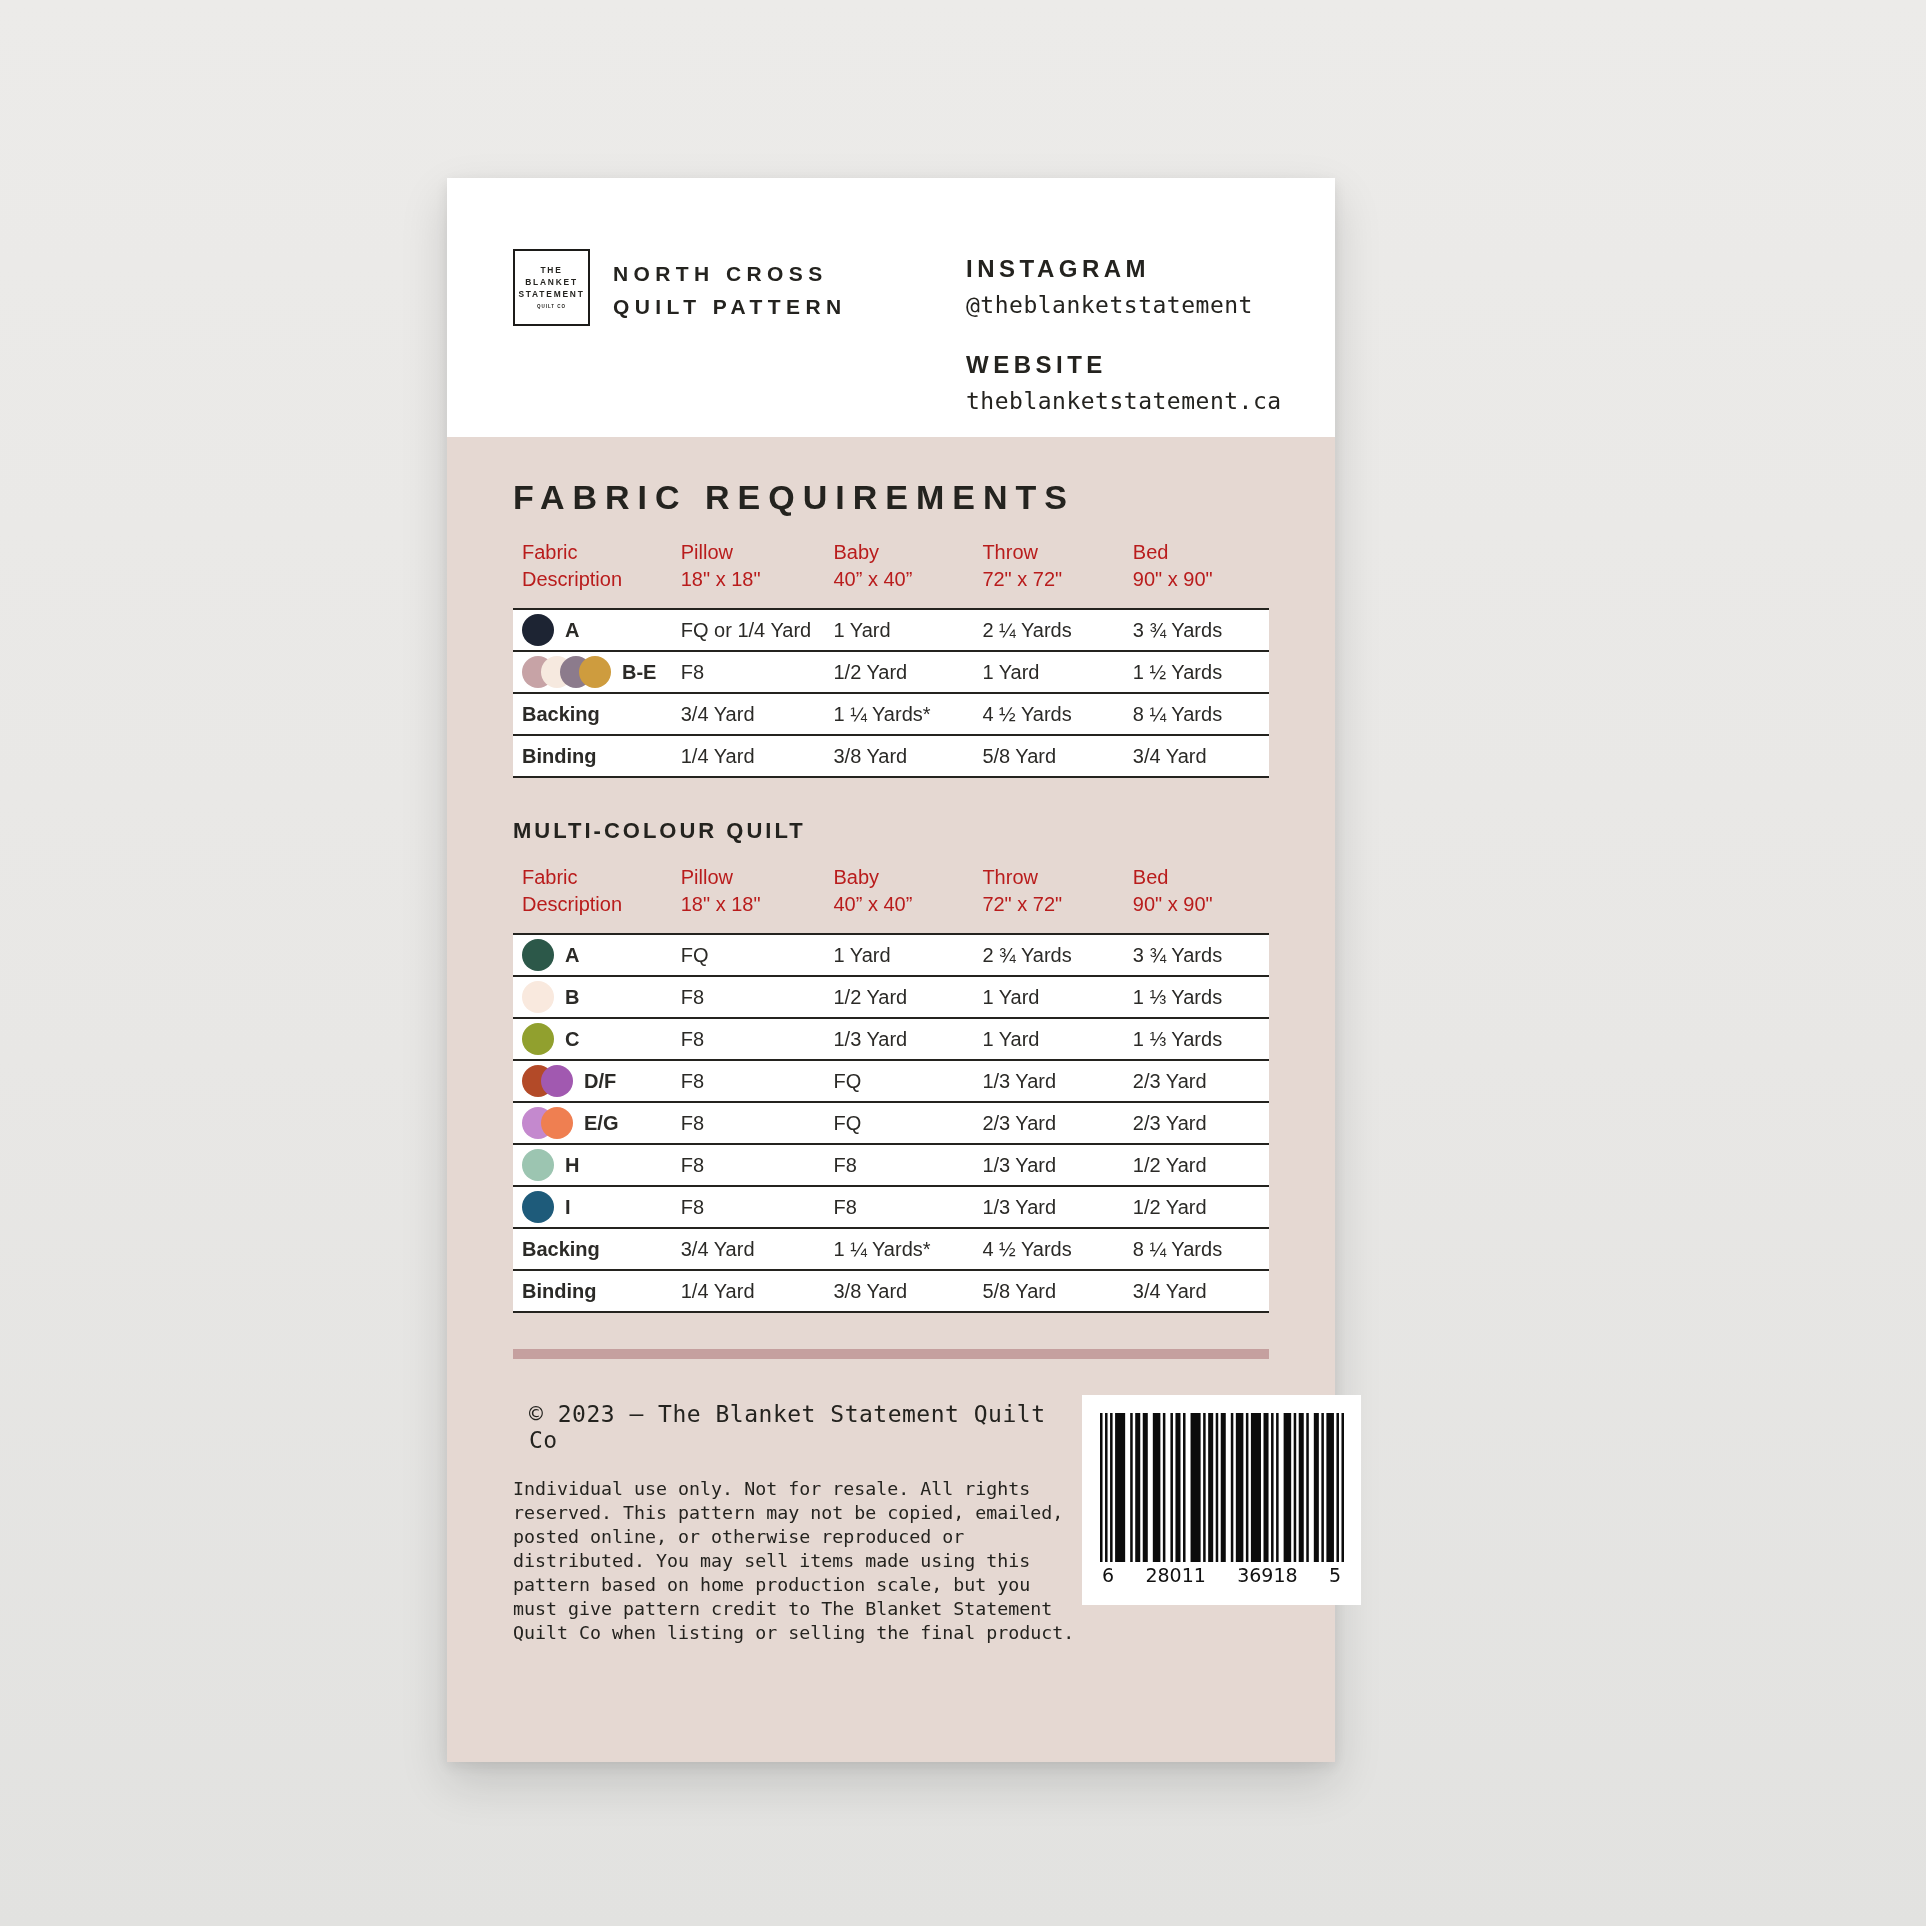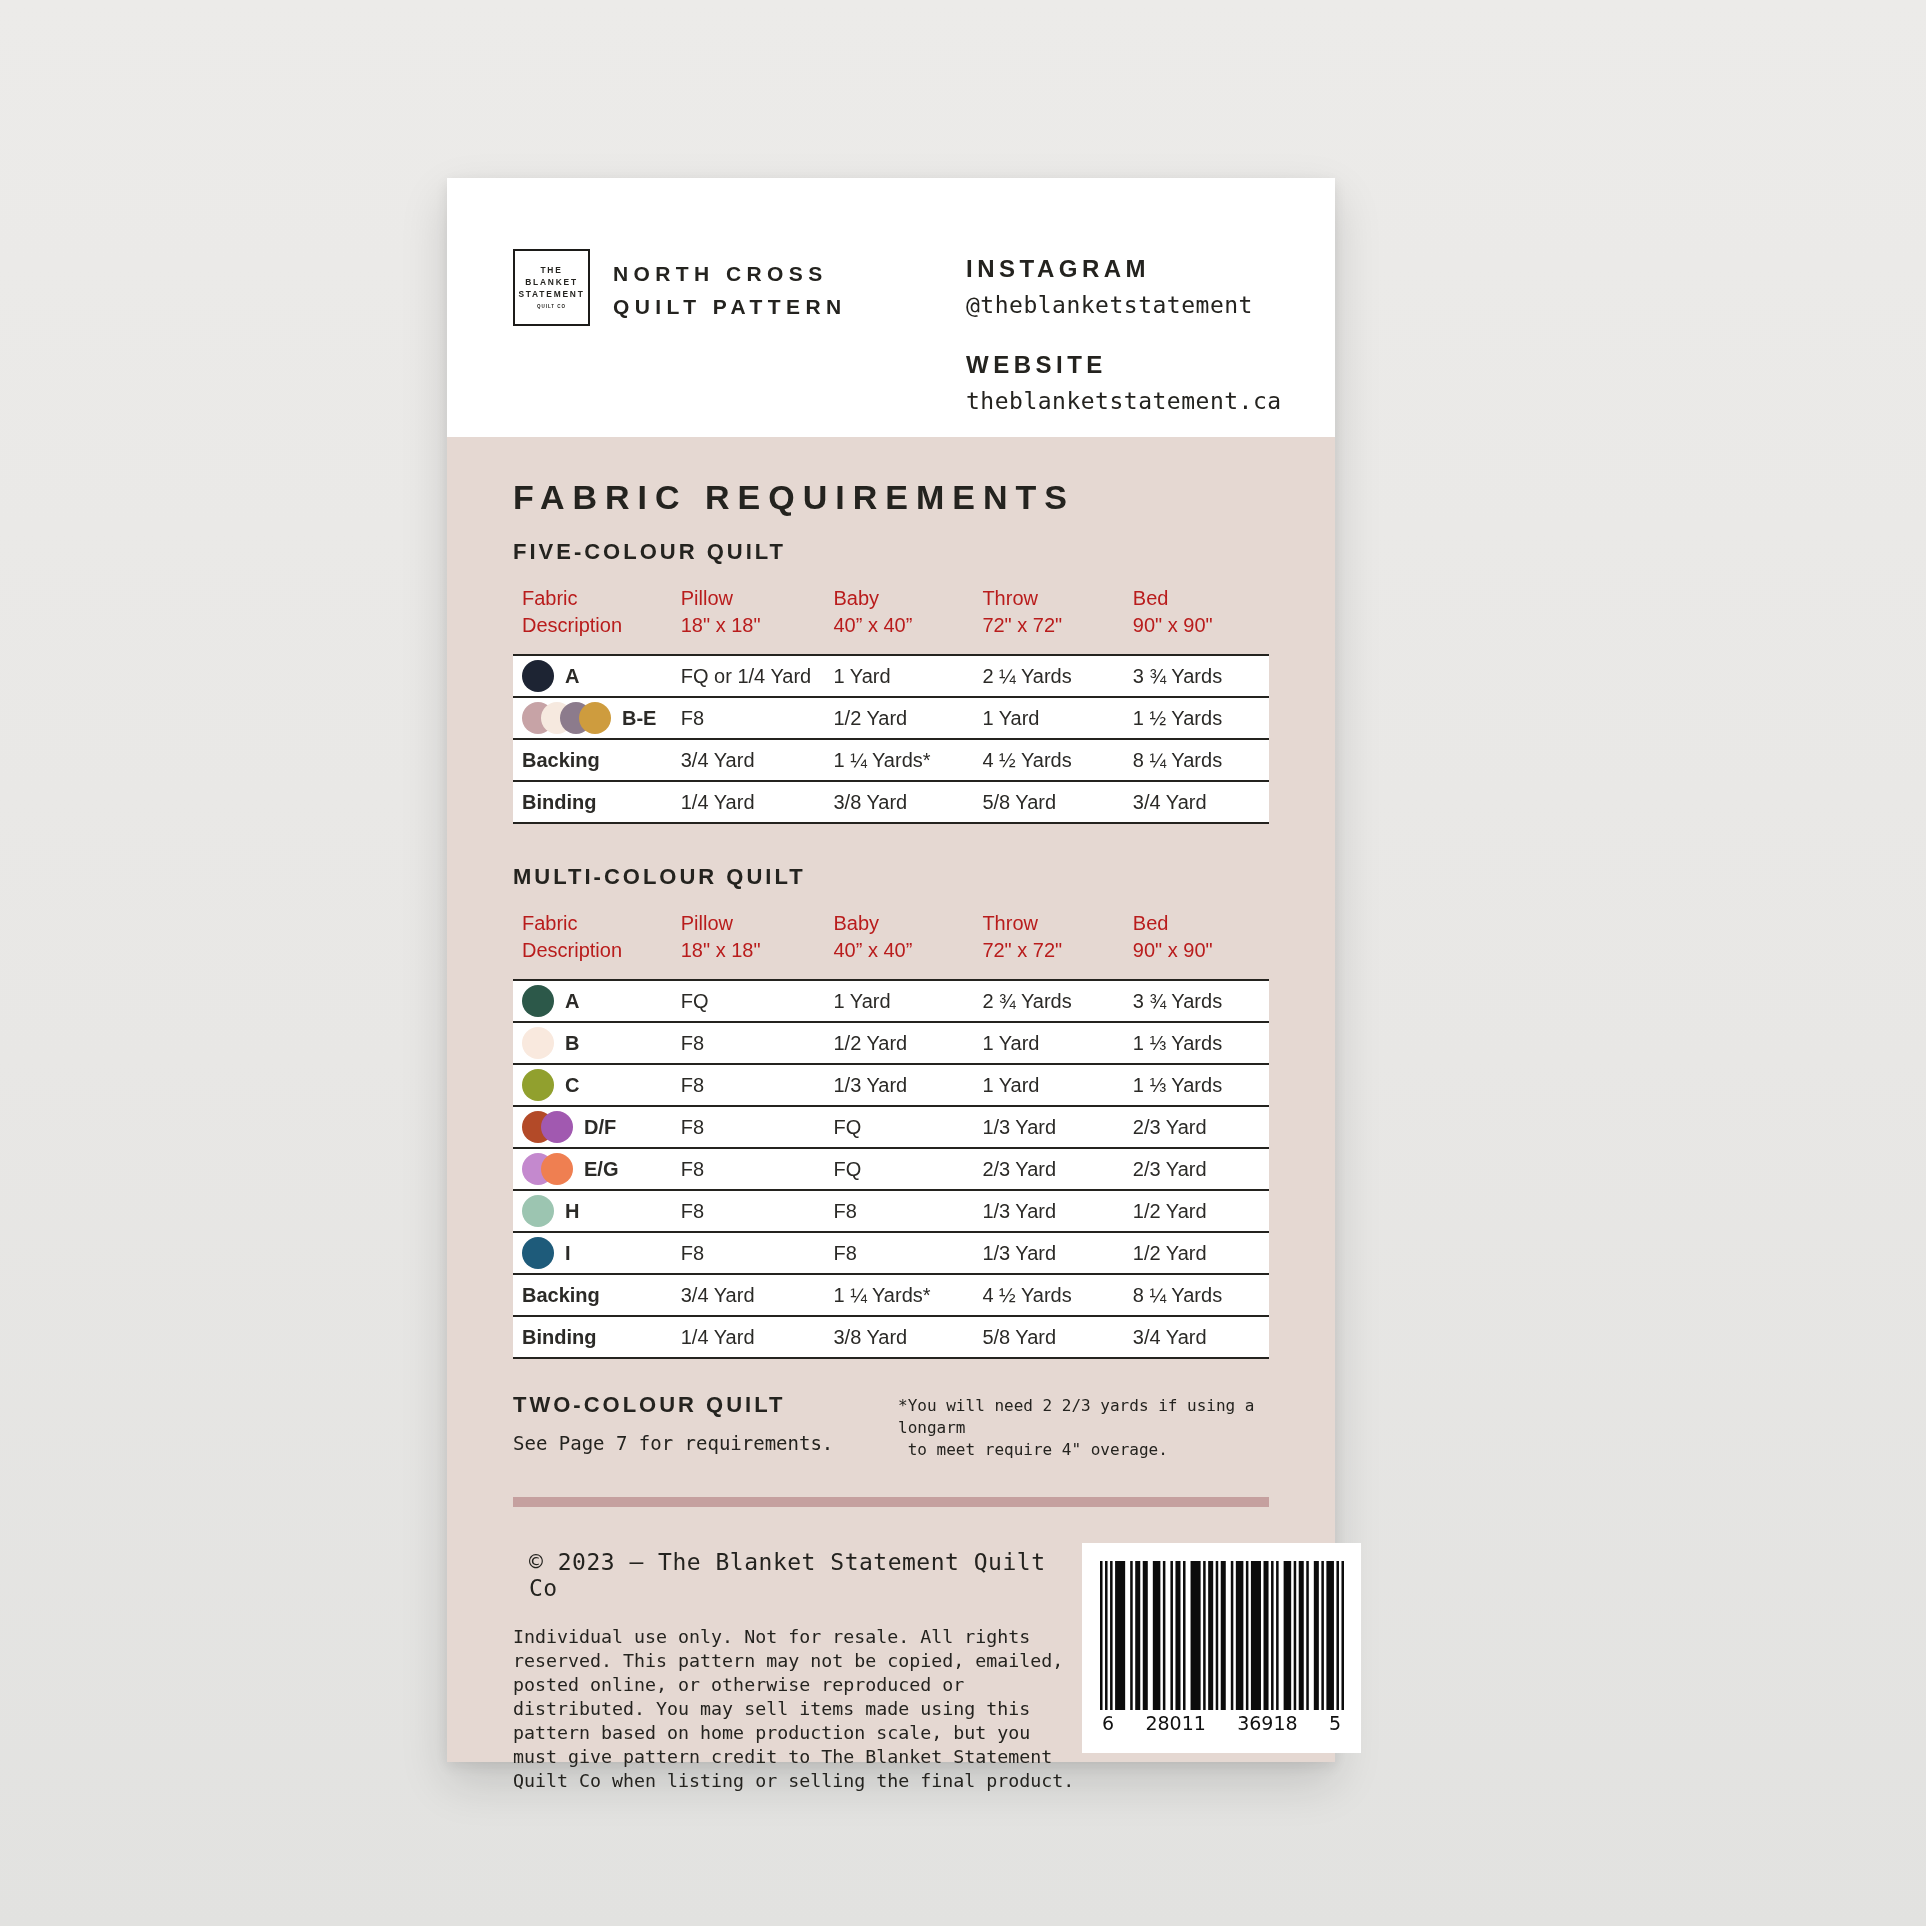--- a/index.html
+++ b/index.html
@@ -111,21 +111,20 @@
       <div class="contact-group">
         <div class="contact-label">WEBSITE</div>
         <div class="contact-value mono">theblanketstatement.ca</div>
       </div>
     </div>
   </div>
 
   <div class="card-body">
     <h1 class="main-title">FABRIC REQUIREMENTS</h1>
 
-    <h2 class="section-heading">FIVE-COLOUR QUILT</h2>
     <div class="ftable">
       <div class="thead-row">
           <div class="cell">
             <div>Fabric</div>
             <div>Description</div>
           </div>
           <div class="cell">
             <div>Pillow</div>
             <div>18" x 18"</div>
           </div>
@@ -316,28 +315,20 @@
               <span>Binding</span>
             </div>
             <div class="cell">1/4 Yard</div>
             <div class="cell">3/8 Yard</div>
             <div class="cell">5/8 Yard</div>
             <div class="cell">3/4 Yard</div>
           </div>
         </div>
     </div>
 
-    <div class="lower-row">
-      <div class="two-col-left">
-        <h2 class="two-colour-heading">TWO-COLOUR QUILT</h2>
-        <div class="two-colour-note mono">See Page 7 for requirements.</div>
-      </div>
-      <div class="footnote mono prewrap">*You will need 2 2/3 yards if using a longarm
- to meet require 4" overage.</div>
-    </div>
 
     <div class="divider"></div>
 
     <div class="footer-row">
       <div>
         <p class="copyright mono">© 2023 – The Blanket Statement Quilt Co</p>
         <div class="legal mono">Individual use only. Not for resale. All rights reserved. This pattern may not be copied, emailed, posted online, or otherwise reproduced or distributed. You may sell items made using this pattern based on home production scale, but you must give pattern credit to The Blanket Statement Quilt Co when listing or selling the final product.</div>
       </div>
       <div class="barcode-box">
         <svg class="barcode-bars" viewBox="0 0 246 150" preserveAspectRatio="none">

